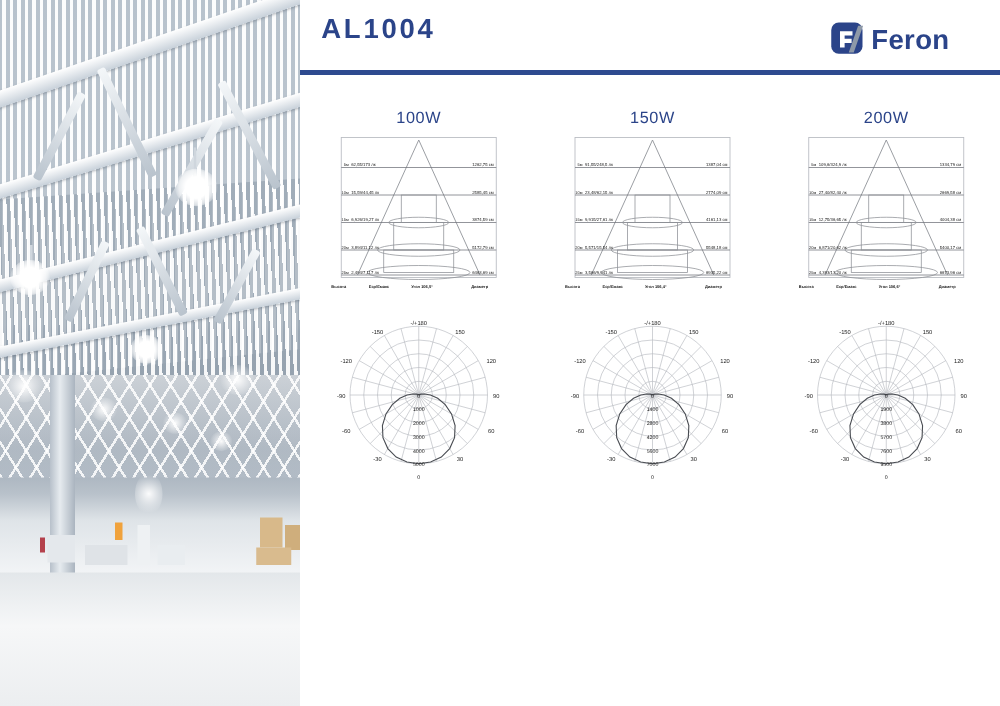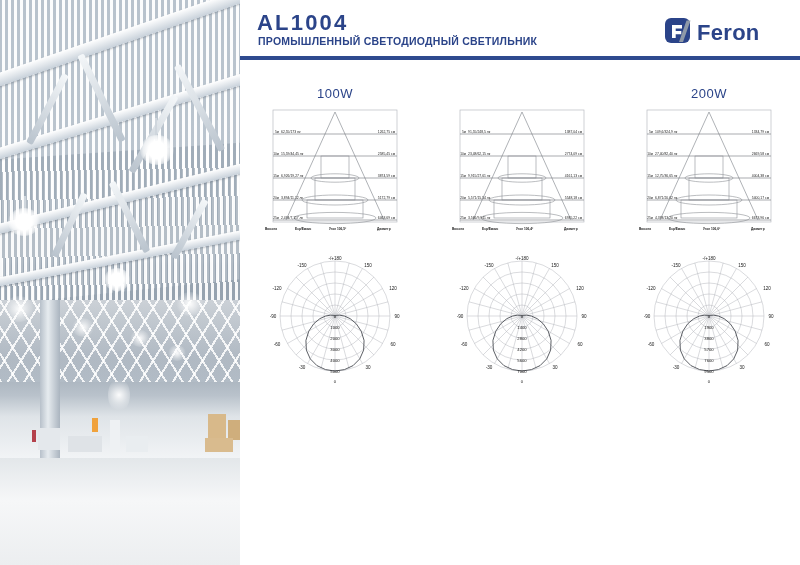--- a/index.html
+++ b/index.html
@@ -183,21 +183,20 @@
     <div style="position:absolute;left:228px;top:420px;width:12px;height:20px;background:#cfae7c;"></div>
     <div style="position:absolute;left:205px;top:438px;width:28px;height:14px;background:#d9bb8e;"></div>
     <div style="position:absolute;left:92px;top:418px;width:6px;height:14px;background:#f0a23c;"></div>
     <div style="position:absolute;left:32px;top:430px;width:4px;height:12px;background:#b4414c;"></div>
   </div>
 
   <div class="content">
 
     <div class="header">
       <div class="title">AL1004</div>
-      <div class="subtitle">ПРОМЫШЛЕННЫЙ СВЕТОДИОДНЫЙ СВЕТИЛЬНИК</div>
 
       <div class="logo">
         <svg width="118" height="30" viewBox="0 0 118 30">
           <rect x="1" y="2" width="25" height="25" rx="6" ry="6" fill="#2b4489"></rect>
           <path d="M8 9 h10 v3.4 h-6.3 v2.6 h5.6 v3.3 h-5.6 V22 H8 Z" fill="#ffffff"></path>
           <path d="M22.5 4.5 L26.5 4.5 L19 26 L15 26 Z" fill="#8e99a8"></path>
           <text x="33" y="23.5" font-size="22" font-weight="bold" fill="#2b4489" letter-spacing="0.3">Feron</text>
         </svg>
       </div>
 
@@ -313,20 +312,21 @@
               <text x="27" y="92">-60</text>
               <text x="143" y="92">60</text>
               <text x="52" y="115">-30</text>
               <text x="118" y="115">30</text>
             </g>
           </svg>
         </div>
       </div>
 
       <div class="col-block col-1">
+        <div class="wlabel">150W</div>
 
         <div class="cone-wrap">
           <svg width="160" height="130" viewBox="0 0 160 130">
             <rect x="18" y="2" width="124" height="112" fill="none" stroke="#b9bcc2" stroke-width="0.7"></rect>
             <path d="M80 4 L31 112 M80 4 L129 112" fill="none" stroke="#8d9096" stroke-width="0.7"></path>
             <g stroke="#6f727a" stroke-width="0.6">
               <line x1="18" y1="26" x2="142" y2="26"></line>
               <line x1="18" y1="48" x2="142" y2="48"></line>
               <line x1="18" y1="70" x2="142" y2="70"></line>
               <line x1="18" y1="92" x2="142" y2="92"></line>

